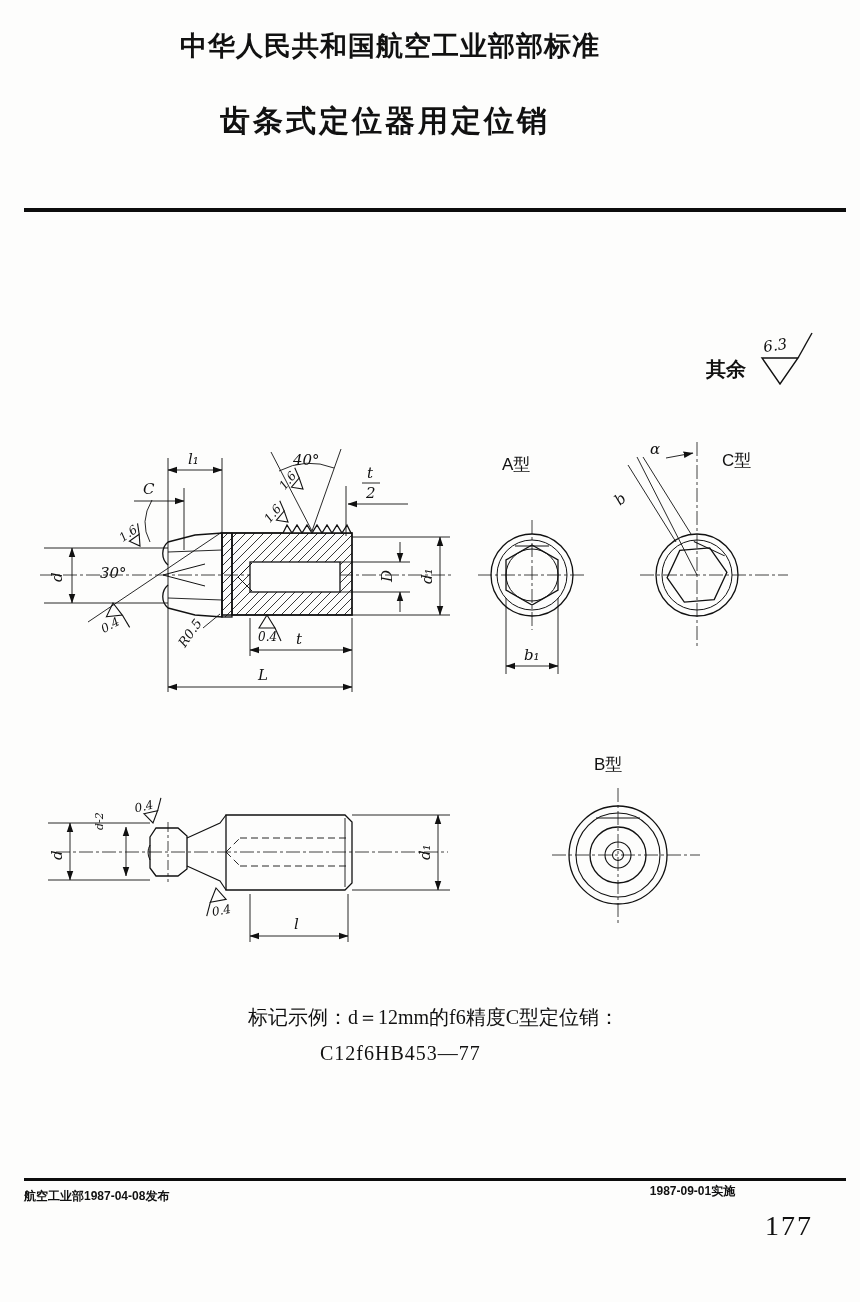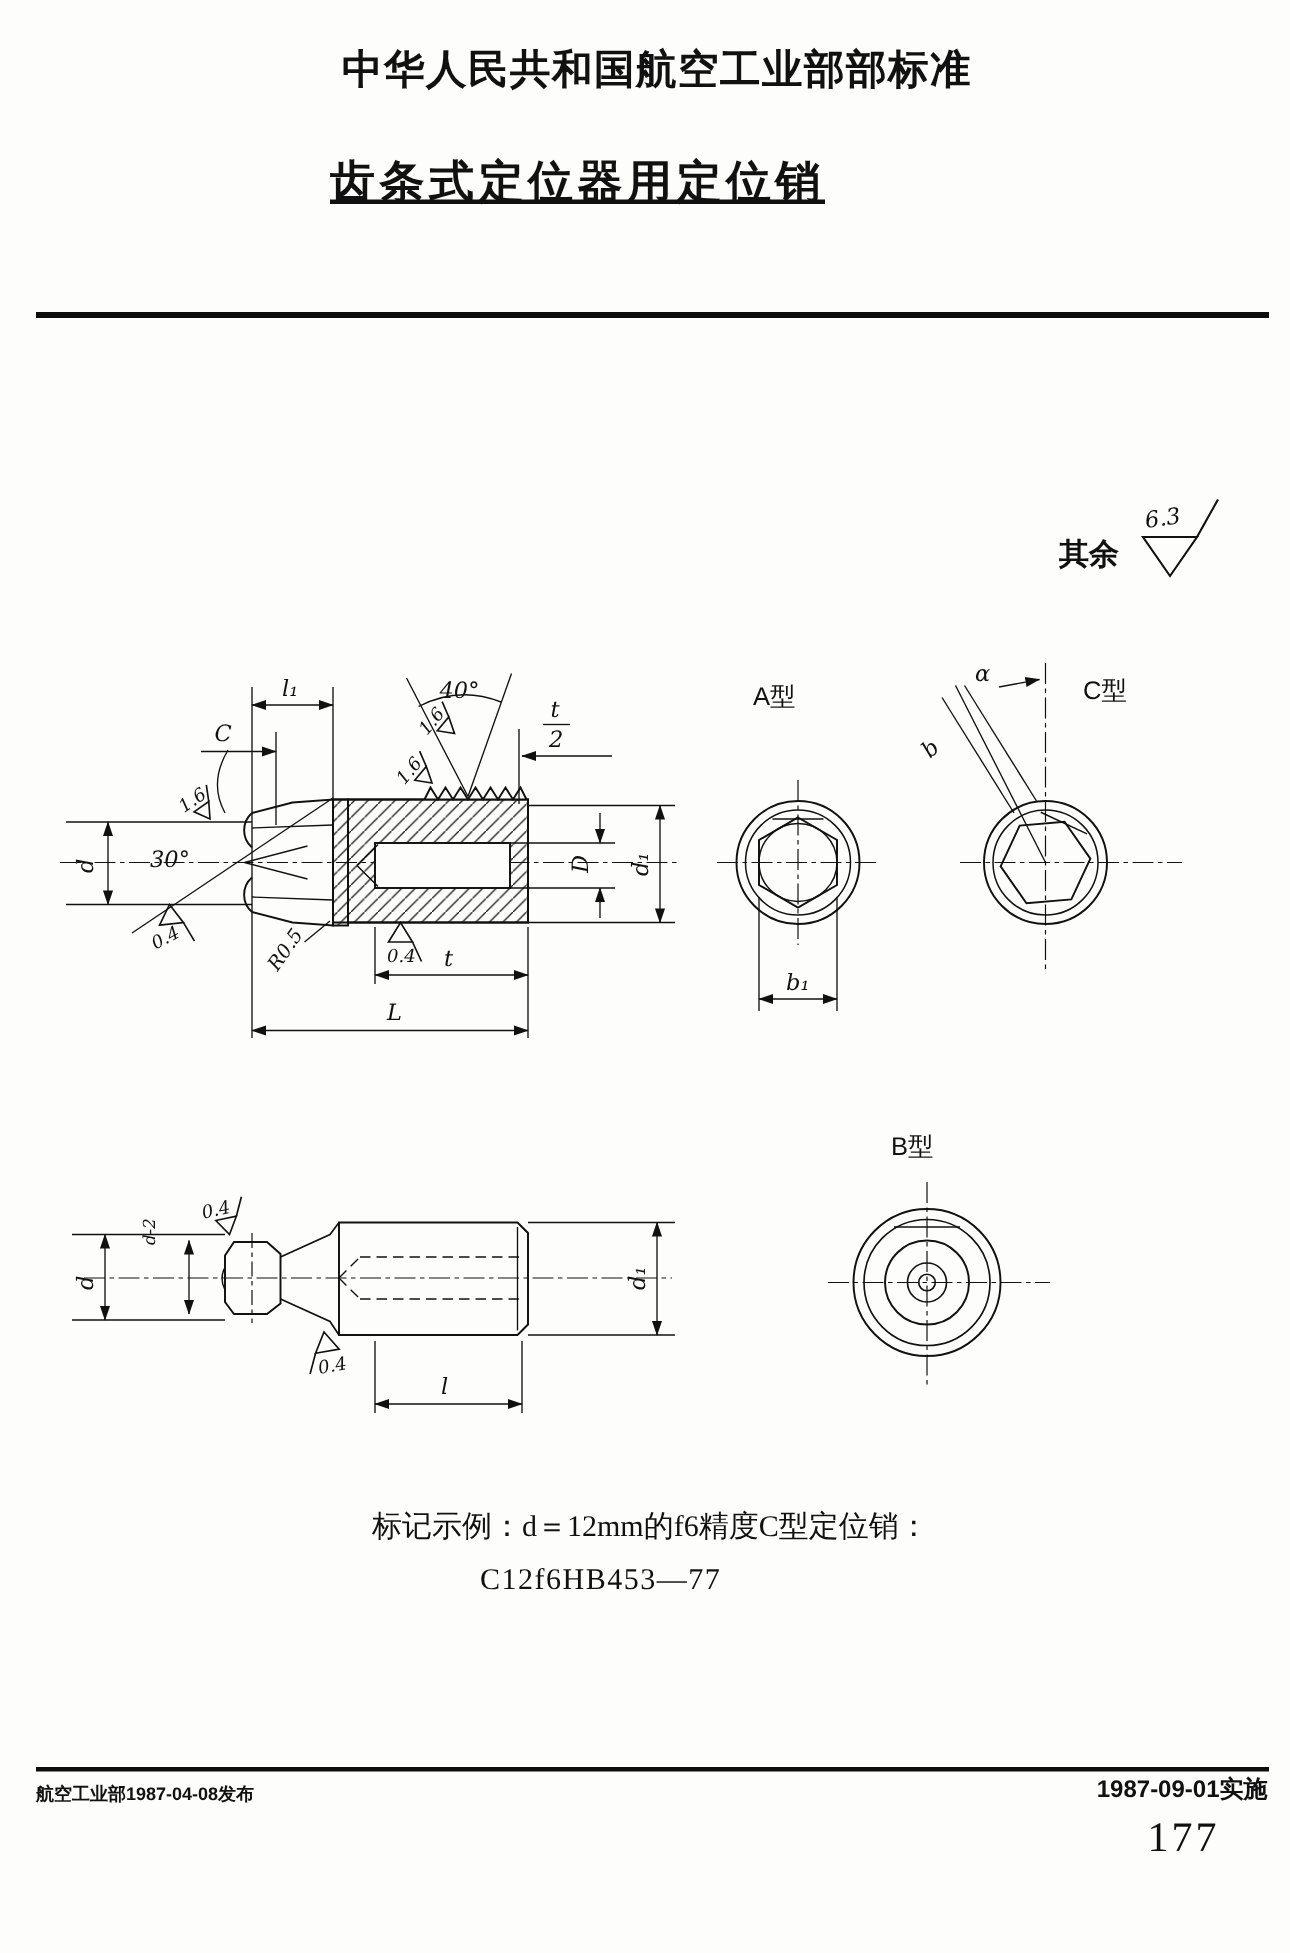--- a/index.html
+++ b/index.html
@@ -1,28 +1,28 @@
 <!DOCTYPE html>
 <html><head>
 <meta charset="utf-8">
 <style>
   html,body{margin:0;padding:0;}
   body{
     width:860px;height:1302px;position:relative;background:#fdfdfc;
     font-family:"Liberation Sans",sans-serif;color:#111;overflow:hidden;
   }
   .abs{position:absolute;}
-  .org-line{left:0;top:28px;width:780px;text-align:center;font-size:27px;font-weight:bold;letter-spacing:1px;padding-left:48px;}
-  .doc-title{left:0;top:101px;width:770px;text-align:center;font-size:30px;font-weight:bold;letter-spacing:3px;text-decoration:underline;}
+  .org-line{left:0;top:28px;width:780px;text-align:center;font-size:27px;font-weight:bold;letter-spacing:1px;}
+  .doc-title{left:0;top:101px;width:770px;text-align:center;font-size:30px;font-weight:bold;letter-spacing:3px;}
   .std-block{left:500px;top:136px;width:222px;text-align:right;font-size:19px;font-weight:bold;line-height:22px;letter-spacing:1px;}
   .rule{background:#0d0d0d;}
   .rule-top{left:24px;top:208px;width:822px;height:4px;}
   .rule-bottom{left:24px;top:1178px;width:822px;height:3px;}
   .footer-issued{left:24px;top:1188px;font-size:12px;font-weight:bold;}
-  .footer-effective{left:540px;top:1183px;width:305px;text-align:right;font-size:16px;font-weight:bold;}
+  .footer-effective{left:540px;top:1183px;width:305px;text-align:center;font-size:12px;font-weight:bold;}
   .page-num{left:765px;top:1210px;font-size:28px;font-family:"Liberation Serif",serif;letter-spacing:2px;}
   .example{left:248px;top:1004px;font-size:20px;font-family:"Liberation Serif",serif;}
   .example-line2{left:320px;top:1042px;font-size:20px;font-family:"Liberation Serif",serif;letter-spacing:1px;}
   svg text{fill:#111;}
   .dim{font-family:"DejaVu Serif",serif;font-style:italic;font-size:15px;}
   .dimsm{font-family:"DejaVu Serif",serif;font-style:italic;font-size:11px;}
   .cjk{font-family:"Liberation Sans",sans-serif;font-size:17px;}
   .rough{font-family:"DejaVu Serif",serif;font-style:italic;font-size:12px;}
 </style>
 </head>

